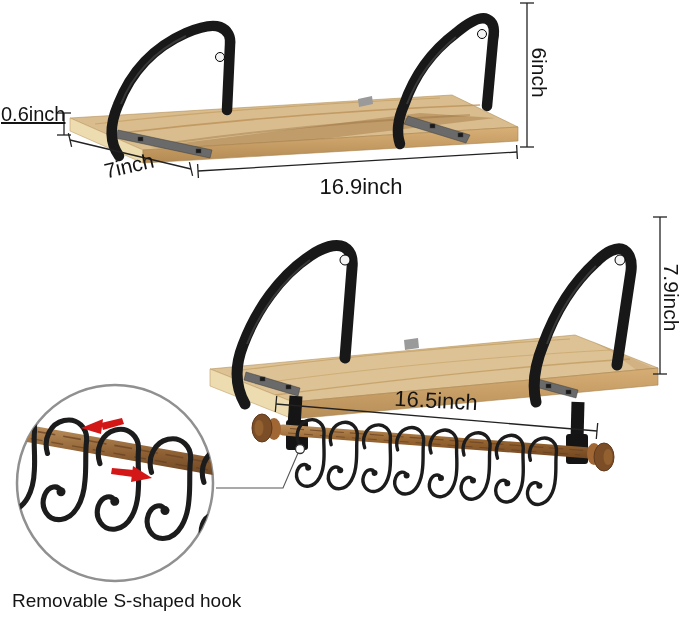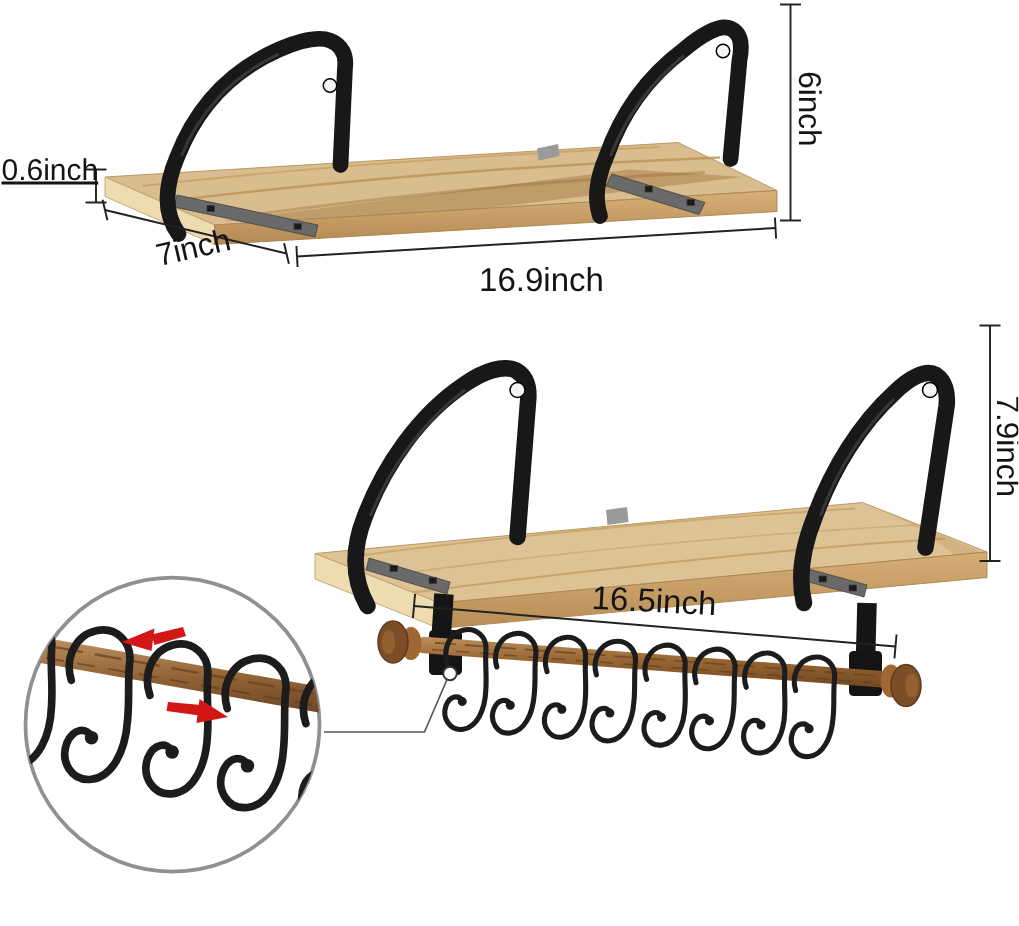--- a/index.html
+++ b/index.html
@@ -228,13 +228,14 @@
   <div class="lbl ctr" style="left:89px;top:154px;width:80px;font-size:21px;transform:rotate(-13deg);">7inch</div>
 
   <div class="lbl ctr" style="left:306px;top:163px;width:110px;font-size:22px;margin-top:12px;">16.9inch</div>
 
   <div class="lbl ctr" style="left:499px;top:61px;width:80px;font-size:21px;transform:rotate(90deg);">6inch</div>
 
   <div class="lbl ctr" style="left:626px;top:286px;width:90px;font-size:21px;transform:rotate(90deg);">7.9inch</div>
 
   <div class="lbl ctr" style="left:381px;top:389px;width:110px;font-size:22px;transform:rotate(3deg);">16.5inch</div>
 
+  <div class="lbl" style="left:12px;top:591px;font-size:19px;">Removable S-shaped hook</div>
 </div>
 
 </body></html>

